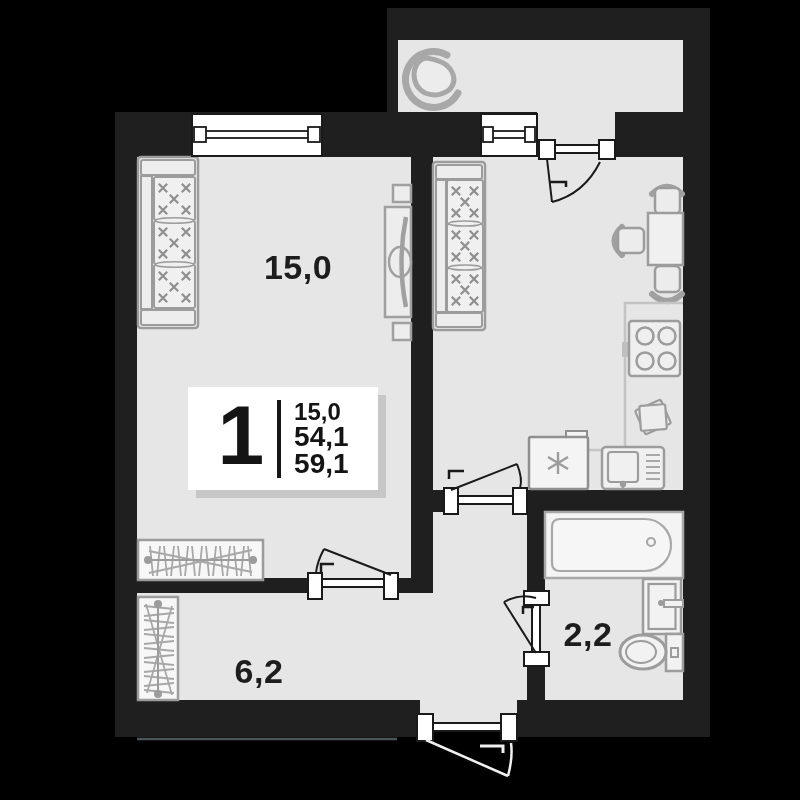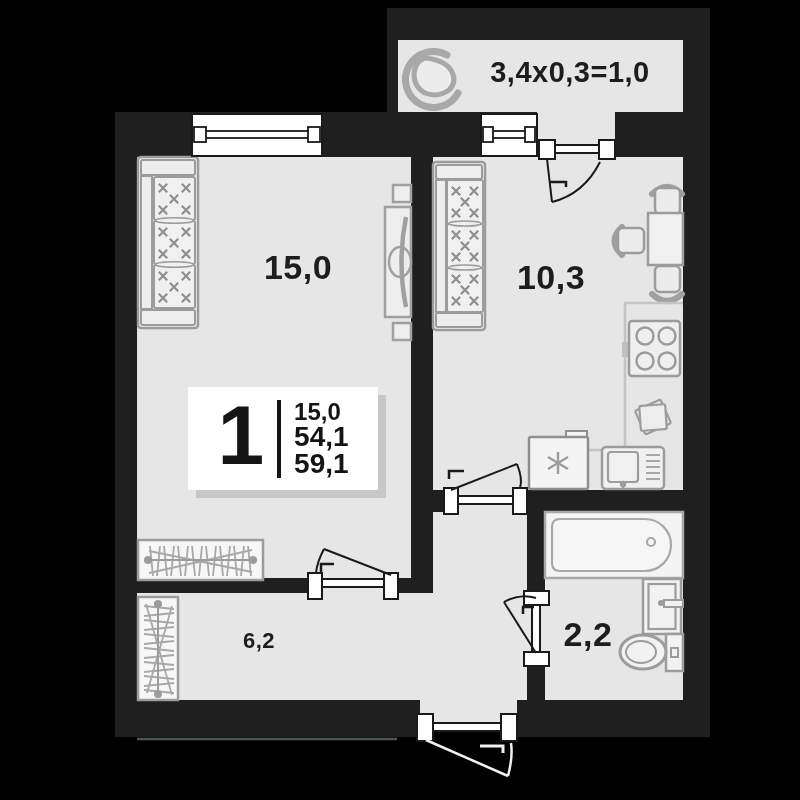--- a/index.html
+++ b/index.html
@@ -4,21 +4,21 @@
 <style>
   html,body{margin:0;padding:0;background:#000;}
   .plan{position:relative;width:800px;height:800px;background:#000;overflow:hidden;
         font-family:"Liberation Sans", sans-serif;}
   .plan svg{position:absolute;left:0;top:0;}
   .area-label{position:absolute;transform:translateX(-50%);font-weight:bold;
         color:#1d1d1d;letter-spacing:.5px;white-space:nowrap;}
   .lbl-balcony{left:570px;top:56px;font-size:29px;}
   .lbl-living{left:298px;top:248px;font-size:34px;}
   .lbl-kitchen{left:551px;top:258px;font-size:34px;}
-  .lbl-hall{left:259px;top:628px;font-size:22px;}
+  .lbl-hall{left:259px;top:652px;font-size:34px;}
   .lbl-bath{left:588px;top:615px;font-size:34px;}
   .summary-card{position:absolute;left:188px;top:387px;width:190px;height:103px;
         background:#fff;box-shadow:8px 8px 0 #c7c7c7;display:flex;align-items:center;
         justify-content:center;color:#141414;}
   .summary-card .big-one{font-size:84px;font-weight:bold;line-height:1;margin-top:-8px;
         letter-spacing:-2px;}
   .summary-card .divider{width:4px;height:78px;background:#161616;margin:0 13px 0 15px;}
   .summary-card .areas{display:flex;flex-direction:column;align-items:flex-start;}
   .summary-card .a1{font-size:24px;font-weight:bold;line-height:23px;}
   .summary-card .a2,.summary-card .a3{font-size:28px;font-weight:bold;line-height:27px;}
@@ -264,23 +264,21 @@
     <rect x="417" y="714" width="16" height="27" stroke="#1a1a1a" stroke-width="2" fill="#ffffff"></rect>
     <rect x="501" y="714" width="16" height="27" stroke="#1a1a1a" stroke-width="2" fill="#ffffff"></rect>
     <path d="M426,740 L508,776" stroke="#f0f0f0" stroke-width="2.5" fill="none"></path>
     <path d="M508,776 Q513,757 511,743" stroke="#f0f0f0" stroke-width="2.5" fill="none"></path>
     <path d="M480,746 h23 v7" stroke="#f0f0f0" stroke-width="3" fill="none"></path>
   </g>
 
   <path d="M137,739 H397" stroke="rgba(190,215,220,0.4)" stroke-width="2.5" fill="none"></path>
 </svg>
 
-  <div class="area-label lbl-balcony">3,4x0,3=1,0</div>
   <div class="area-label lbl-living">15,0</div>
-  <div class="area-label lbl-kitchen">10,3</div>
   <div class="area-label lbl-hall">6,2</div>
   <div class="area-label lbl-bath">2,2</div>
 
   <div class="summary-card">
     <div class="big-one">1</div>
     <div class="divider"></div>
     <div class="areas">
       <div class="a1">15,0</div>
       <div class="a2">54,1</div>
       <div class="a3">59,1</div>

